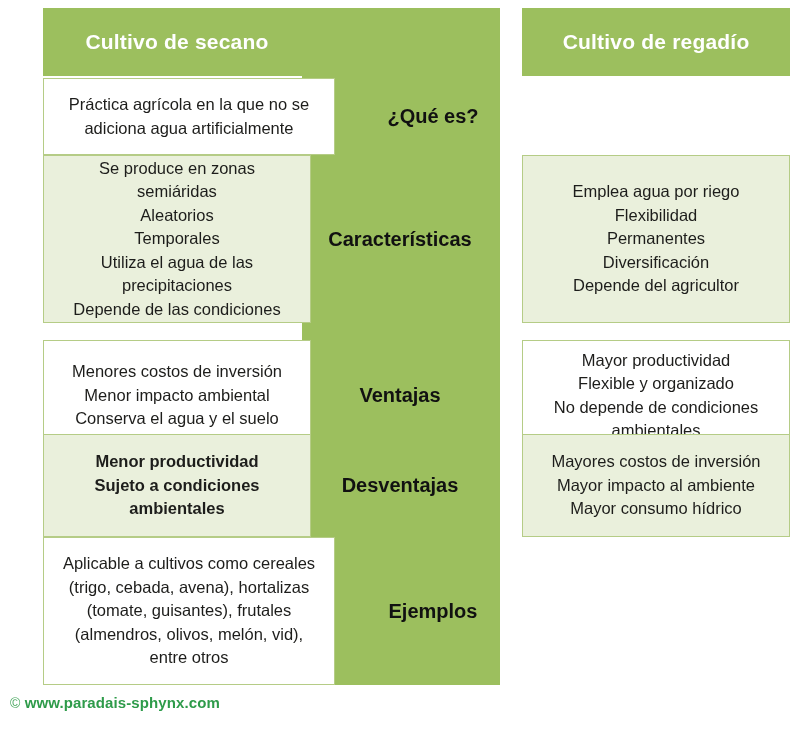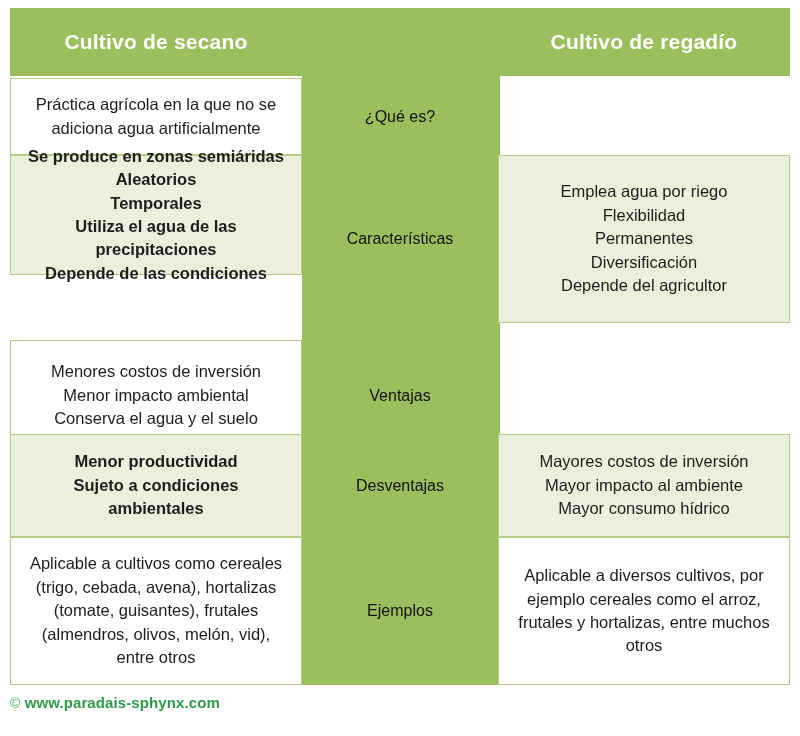--- a/index.html
+++ b/index.html
@@ -55,29 +55,30 @@
     text-align: center;
   }
 
   .cell.side {
     width: 292px;
     padding: 8px 14px;
     border: 1px solid #b5cc86;
     font-size: 16.5px;
     line-height: 1.42;
     color: #1d1d1b;
+    margin-left: 33px;
   }
   .cell.side.white { background: #ffffff; }
   .cell.side.tint  { background: #eaf0dc; }
 
   .cell.mid {
     width: 196px;
     background: transparent;
-    font-size: 16px;
-    font-weight: normal;
+    font-size: 20px;
+    font-weight: bold;
     color: #111111;
   }
 
   
   .row.header .cell.side {
     background: #9cbf5e;
     border: none;
     color: #ffffff;
     font-size: 21px;
     font-weight: bold;
@@ -130,21 +131,21 @@
     <div class="row" style="top:70px; height:77px;">
       <div class="cell side white" style="height:77px;">
         <span class="cell-text">Práctica agrícola en la que no se adiciona agua artificialmente</span>
       </div>
       <div class="cell mid" style="height:77px;">
         <span class="cell-text">¿Qué es?</span>
       </div>
     </div>
 
     <div class="row" style="top:147px; height:168px;">
-      <div class="cell side tint" style="height:120px;font-weight:bold;">
+      <div class="cell side tint" style="height:168px;">
         <span class="cell-text">Se produce en zonas semiáridas
 Aleatorios
 Temporales
 Utiliza el agua de las precipitaciones
 Depende de las condiciones</span>
       </div>
       <div class="cell mid" style="height:168px;">
         <span class="cell-text">Características</span>
       </div>
       <div class="cell side tint" style="height:168px;">
@@ -158,20 +159,25 @@
 
     <div class="row" style="top:332px; height:111px;">
       <div class="cell side white" style="height:111px;">
         <span class="cell-text">Menores costos de inversión
 Menor impacto ambiental
 Conserva el agua y el suelo</span>
       </div>
       <div class="cell mid" style="height:111px;">
         <span class="cell-text">Ventajas</span>
       </div>
+      <div class="cell side white" style="height:111px;">
+        <span class="cell-text">Mayor productividad
+Flexible y organizado
+No depende de condiciones ambientales</span>
+      </div>
     </div>
 
     <div class="row" style="top:426px; height:103px;">
       <div class="cell side tint" style="height:103px;font-weight:bold;">
         <span class="cell-text">Menor productividad
 Sujeto a condiciones ambientales</span>
       </div>
       <div class="cell mid" style="height:103px;">
         <span class="cell-text">Desventajas</span>
       </div>
@@ -182,23 +188,20 @@
       </div>
     </div>
 
     <div class="row" style="top:529px; height:148px;">
       <div class="cell side white" style="height:148px;">
         <span class="cell-text">Aplicable a cultivos como cereales (trigo, cebada, avena), hortalizas (tomate, guisantes), frutales (almendros, olivos, melón, vid), entre otros</span>
       </div>
       <div class="cell mid" style="height:148px;">
         <span class="cell-text">Ejemplos</span>
       </div>
-      <div class="cell side white" style="height:148px;">
-        <span class="cell-text">Aplicable a diversos cultivos, por ejemplo cereales como el arroz, frutales y hortalizas, entre muchos otros</span>
-      </div>
     </div>
 
   </div>
 </div>
 
 <div class="footer">
   <span class="copy">©</span>
   <span>www.paradais-sphynx.com</span>
 </div>
 

